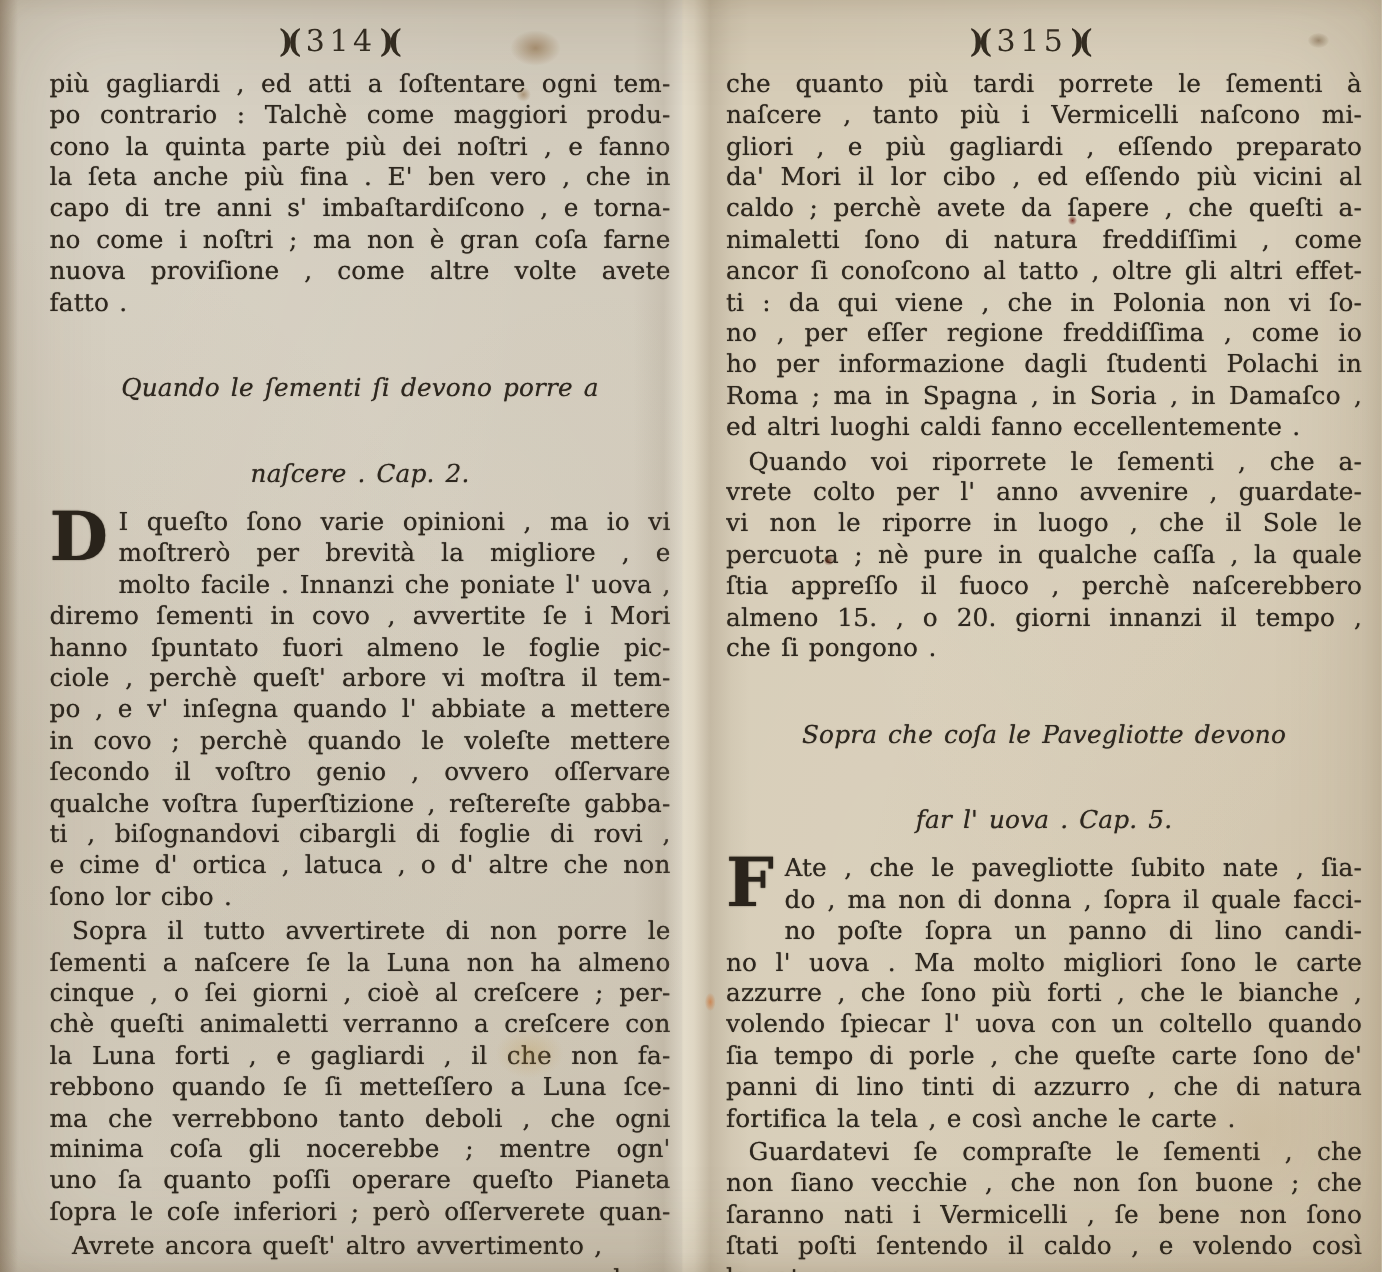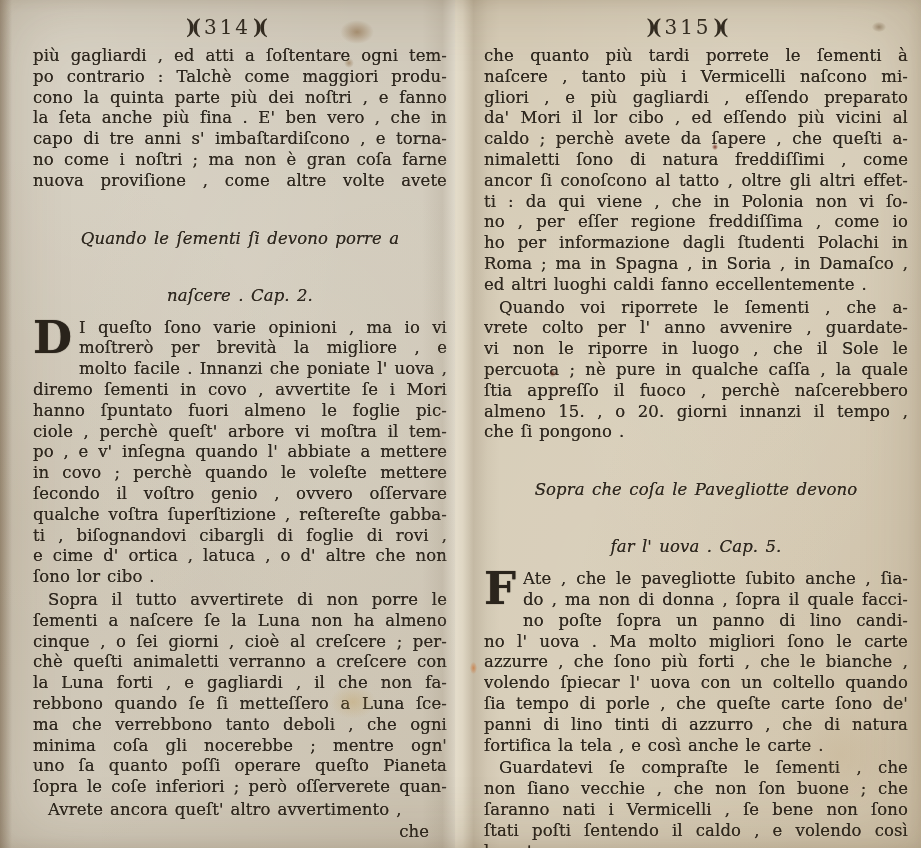--- a/index.html
+++ b/index.html
@@ -176,20 +176,21 @@
     <div class="page-body">
       <div class="blocks">
           <div class="block para">
             <div class="line">più gagliardi , ed atti a ſoſtentare ogni tem-</div>
             <div class="line">po contrario : Talchè come maggiori produ-</div>
             <div class="line">cono la quinta parte più dei noſtri , e fanno</div>
             <div class="line">la ſeta anche più fina . E' ben vero , che in</div>
             <div class="line">capo di tre anni s' imbaſtardiſcono , e torna-</div>
             <div class="line">no come i noſtri ; ma non è gran coſa farne</div>
             <div class="line">nuova proviſione , come altre volte avete</div>
+            <div class="line last">fatto .</div>
           </div>
           <div class="block heading">
             <div class="line">Quando le ſementi ſi devono porre a</div>
             <div class="line last">naſcere . Cap. 2.</div>
           </div>
           <div class="block para">
             <span class="dropcap">D</span>
             <div class="line">I queſto ſono varie opinioni , ma io vi</div>
             <div class="line">moſtrerò per brevità la migliore , e</div>
             <div class="line">molto facile . Innanzi che poniate l' uova , o</div>
@@ -252,21 +253,21 @@
             <div class="line">ſtia appreſſo il fuoco , perchè naſcerebbero</div>
             <div class="line">almeno 15. , o 20. giorni innanzi il tempo ,</div>
             <div class="line last">che ſi pongono .</div>
           </div>
           <div class="block heading">
             <div class="line">Sopra che coſa le Pavegliotte devono</div>
             <div class="line last">far l' uova . Cap. 5.</div>
           </div>
           <div class="block para">
             <span class="dropcap">F</span>
-            <div class="line">Ate , che le pavegliotte ſubito anche , ſia-</div>
+            <div class="line">Ate , che le pavegliotte ſubito nate , ſia-</div>
             <div class="line">do , ma non di donna , ſopra il quale facci-</div>
             <div class="line">no poſte ſopra un panno di lino candi-</div>
             <div class="line">no l' uova . Ma molto migliori ſono le carte</div>
             <div class="line">azzurre , che ſono più forti , che le bianche ,</div>
             <div class="line">volendo ſpiecar l' uova con un coltello quando</div>
             <div class="line">ſia tempo di porle , che queſte carte ſono de'</div>
             <div class="line">panni di lino tinti di azzurro , che di natura</div>
             <div class="line last">fortifica la tela , e così anche le carte .</div>
           </div>
           <div class="block para">

